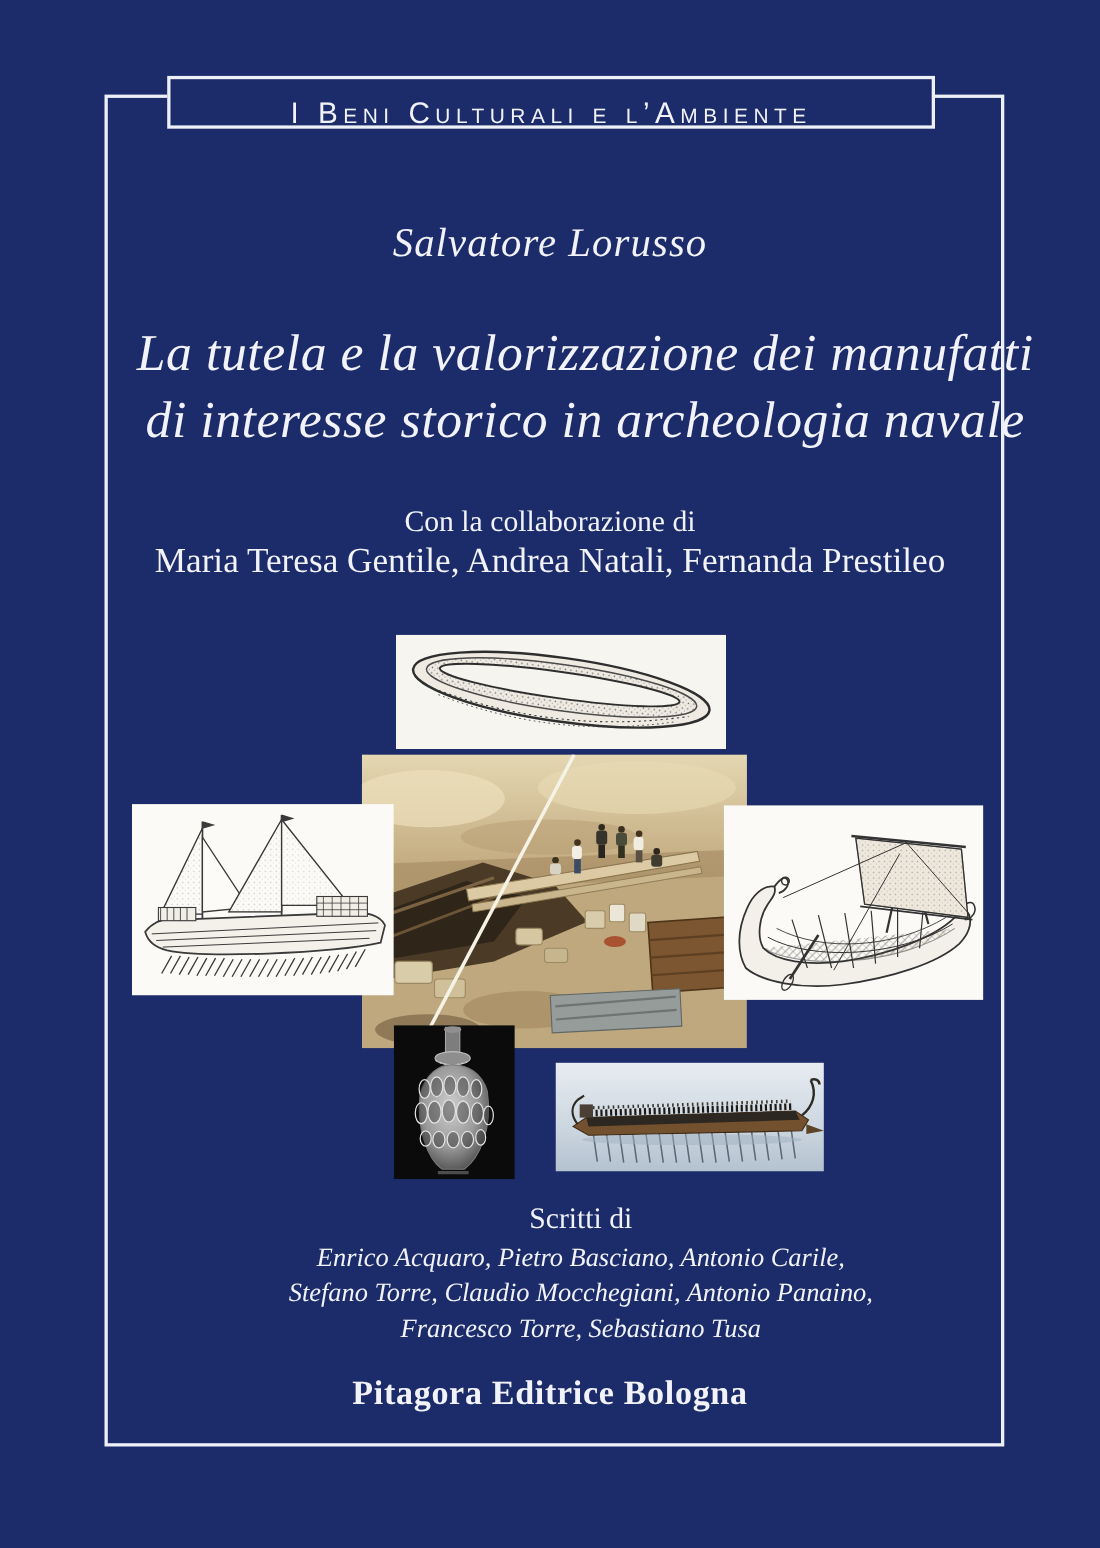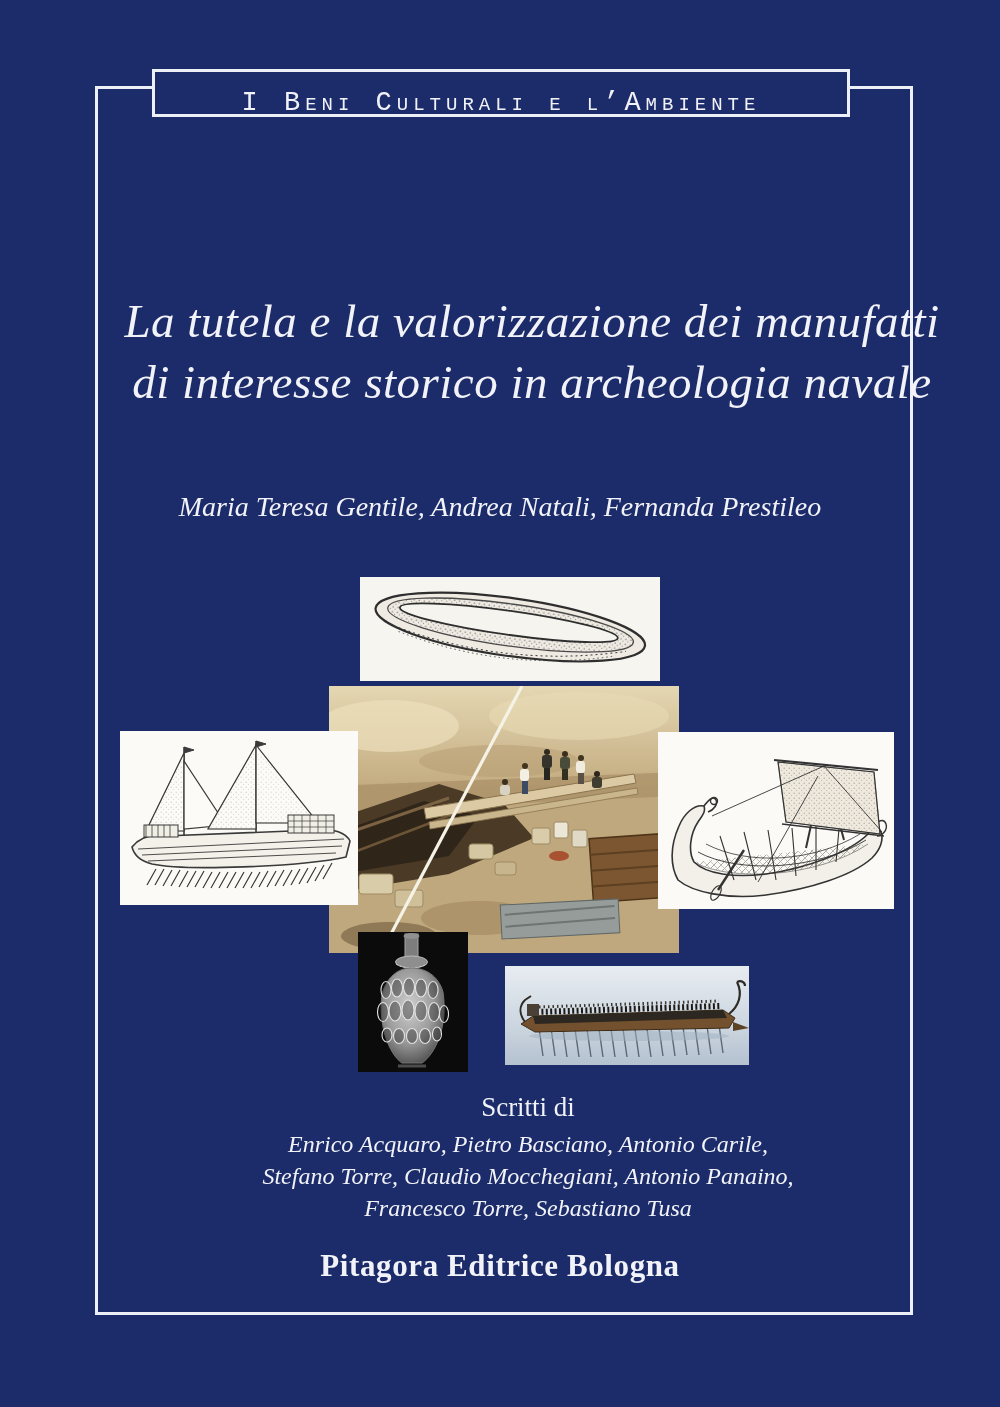--- a/index.html
+++ b/index.html
@@ -11,29 +11,29 @@
   .frame{
     position:absolute;left:95px;top:86px;width:818px;height:1229px;
     box-sizing:border-box;border:3px solid #edf0f6;z-index:1;
   }
   .series-band{
     position:absolute;left:152px;top:69px;width:698px;height:48px;
     box-sizing:border-box;border:3px solid #edf0f6;background:#1c2b69;
     display:flex;align-items:center;justify-content:center;z-index:3;
   }
   .series-band span{
-    font-family:Liberation Mono, monospace;
+    font-family:Liberation Sans, sans-serif;
     font-variant:small-caps;font-size:27px;letter-spacing:5px;
     color:#f0f2f7;white-space:nowrap;margin-top:20px;
   }
   .textline{position:absolute;left:0;width:100%;text-align:center;z-index:4;}
   .author{top:200px;font-style:italic;font-size:37px;letter-spacing:1px;}
   .booktitle{top:291px;font-style:italic;font-size:47px;line-height:61px;letter-spacing:0.5px;margin-left:32px;}
   .collab-intro{top:459px;font-size:27px;}
-  .collab-names{top:491px;font-style:italic;font-size:28px;}
+  .collab-names{top:491px;font-size:32px;}
   .contrib{top:1092px;font-size:27px;padding-left:28px;}
   .contrib .names{font-style:italic;font-size:24px;line-height:32px;display:block;}
   .contrib .intro{display:block;margin-bottom:5px;}
   .publisher{top:1248px;font-size:31px;font-weight:600;letter-spacing:0.6px;}
   .art{position:absolute;z-index:2;display:block;}
   .art svg{display:block;}
   .z-low{z-index:1;}
 </style>
 </head>
 <body>
@@ -66,26 +66,28 @@
       </linearGradient>
     </defs>
   </svg>
 
   <div class="frame"></div>
 
   <div class="series-band">
     <span>I Beni Culturali e l’Ambiente</span>
   </div>
 
+  <div class="textline author">Salvatore Lorusso</div>
 
   <div class="textline booktitle">
     <span style="display:block">La tutela e la valorizzazione dei manufatti</span>
     <span style="display:block">di interesse storico in archeologia navale</span>
   </div>
 
+  <div class="textline collab-intro">Con la collaborazione di</div>
   <div class="textline collab-names">Maria Teresa Gentile, Andrea Natali, Fernanda Prestileo</div>
 
   <div class="art z-low" style="left:329px;top:686px">
     <svg width="350" height="267" viewBox="0 0 350 267">
       <rect x="0" y="0" width="350" height="267" fill="#c0a87e"></rect>
       <rect x="0" y="0" width="350" height="100" fill="url(#wallg)"></rect>
       <ellipse cx="60" cy="40" rx="70" ry="26" fill="#ecdfbc" opacity="0.7"></ellipse>
       <ellipse cx="250" cy="30" rx="90" ry="24" fill="#e7dab4" opacity="0.6"></ellipse>
       <ellipse cx="170" cy="75" rx="80" ry="16" fill="#b59c72" opacity="0.5"></ellipse>
       <path d="M0 100 L350 86 L350 110 L0 126 Z" fill="#a98f66" opacity="0.7"></path>

